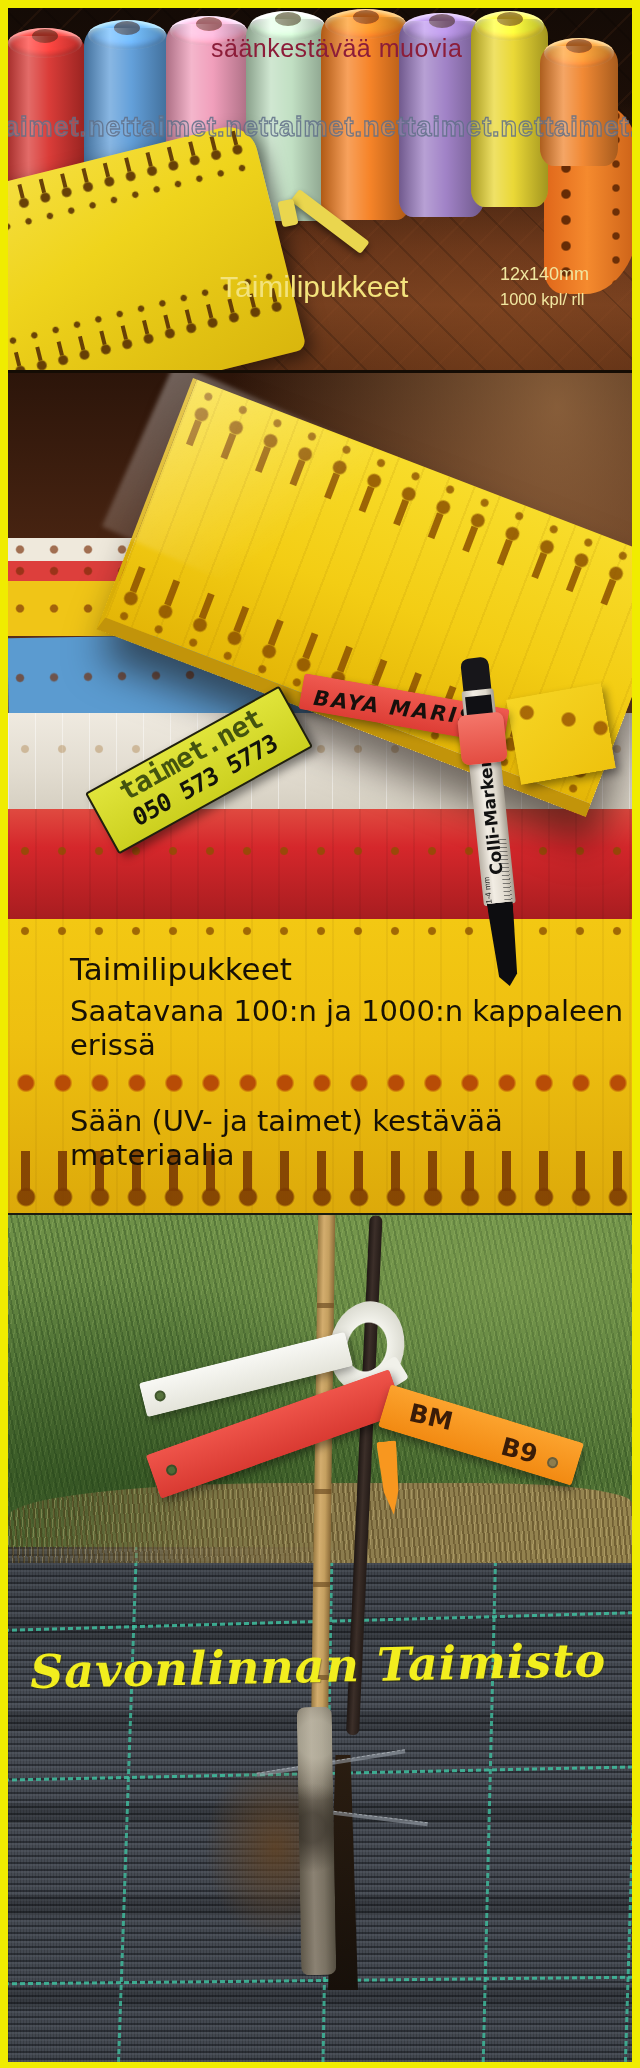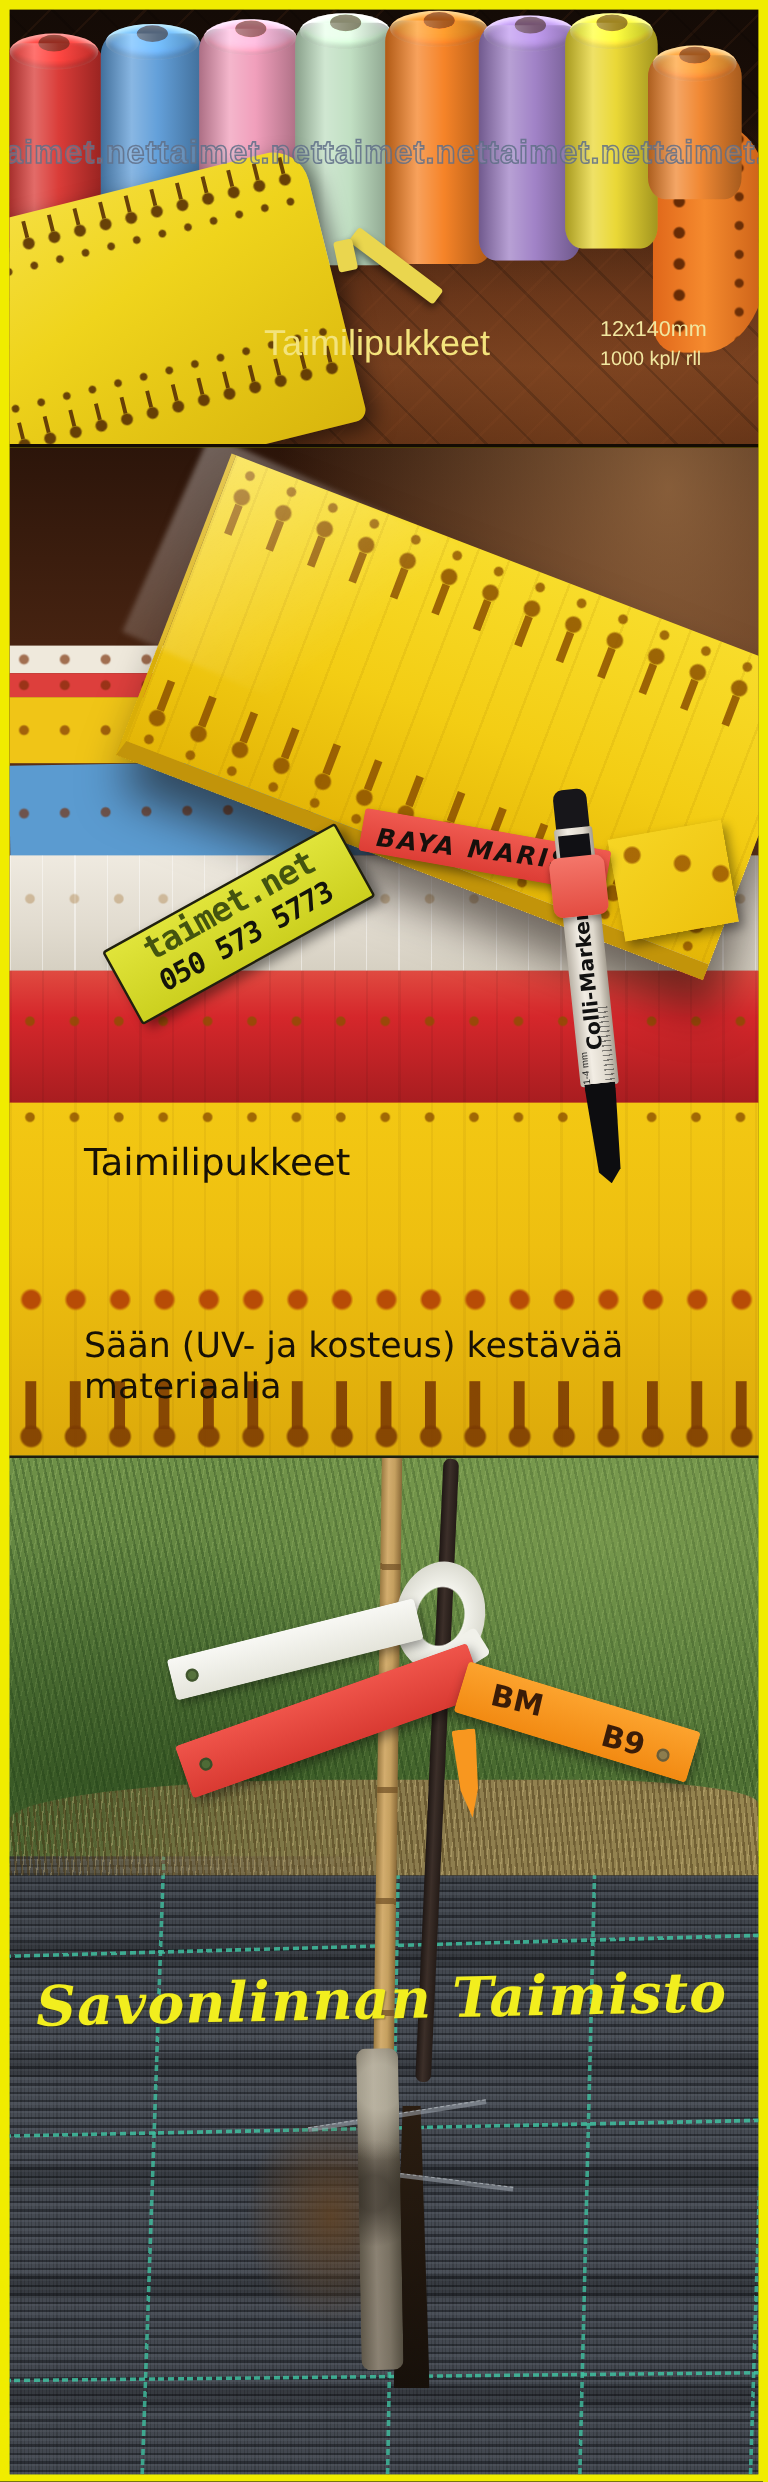--- a/index.html
+++ b/index.html
@@ -262,20 +262,21 @@
     <div class="minilabel" style="left:272px;top:192px;width:16px;height:26px;transform:rotate(-12deg);"></div>
 
     <div class="wm-row" style="top:104px;">
       <span class="wm">taimet.net</span>
       <span class="wm">taimet.net</span>
       <span class="wm">taimet.net</span>
       <span class="wm">taimet.net</span>
       <span class="wm">taimet.net</span>
     </div>
 
+    <div class="headline" style="left:203px;top:26px;">säänkestävää muovia</div>
 
     <div class="cap-yellow" style="left:212px;top:260px;">
       <div>Taimilipukkeet</div>
     </div>
     <div class="spec-yellow" style="left:492px;top:254px;">
       <div>12x140mm</div>
       <div class="small">1000 kpl/ rll</div>
     </div>
   </div>
 
@@ -303,21 +304,22 @@
       <div class="dotline" style="top:36px;"></div>
     </div>
 
     <div class="band" style="top: 546px; height: 297px; width: 100%; background: repeating-linear-gradient(90deg, rgba(120, 80, 0, 0.08) 0px, rgba(120, 80, 0, 0.08) 2px, transparent 2px, transparent 27px), linear-gradient(rgb(243, 200, 19) 0%, rgb(238, 191, 16) 40%, rgb(220, 169, 10) 100%) rgb(238, 191, 16);">
       <div class="dotline" style="top:6px;"></div>
       <div class="big-dots" style="top:146px;"></div>
       <div class="big-keys" style="top:232px;"></div>
     </div>
 
     <div class="yellow-band-text" style="top:578px;font-size:31px;">Taimilipukkeet</div>
-    <div class="yellow-band-text" style="top:731px;font-size:29px;">Sään (UV- ja kosteus) kestävää materiaalia</div>
+    <div class="yellow-band-text" style="top:621px;font-size:29px;">Saatavana 100:n ja 1000:n kappaleen erissä</div>
+    <div class="yellow-band-text" style="top:731px;font-size:29px;">Sään (UV- ja taimet) kestävää materiaalia</div>
 
     <div class="sticker" style="background-color: rgb(214, 217, 43);">
       <span class="l1">taimet.net</span>
       <span class="l2">050 573 5773</span>
     </div>
 
     <div class="baya" style="background-color: rgb(232, 69, 60);">
       <span>BAYA MARISA</span>
     </div>
 

